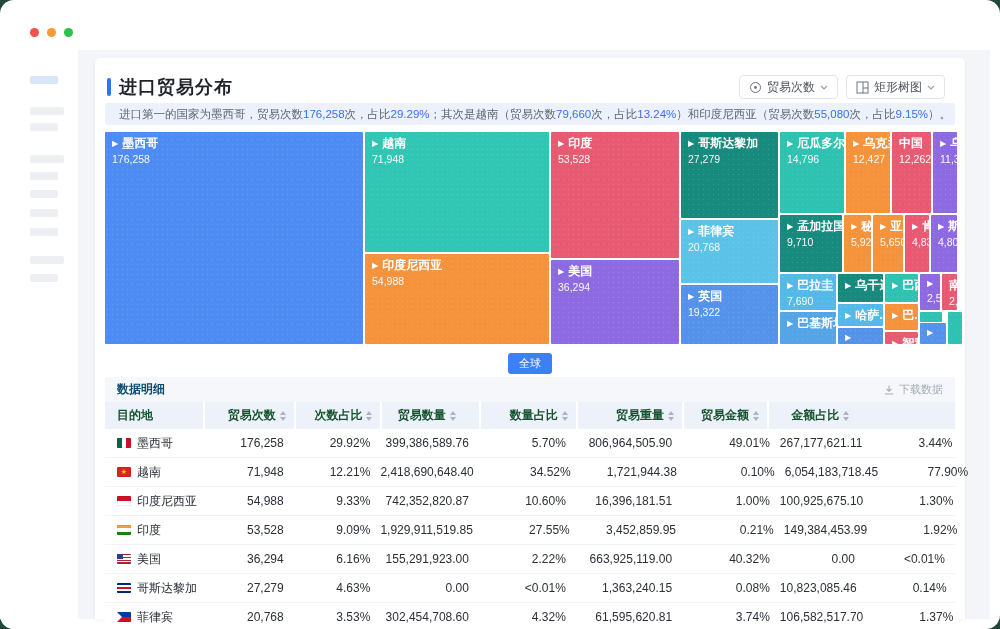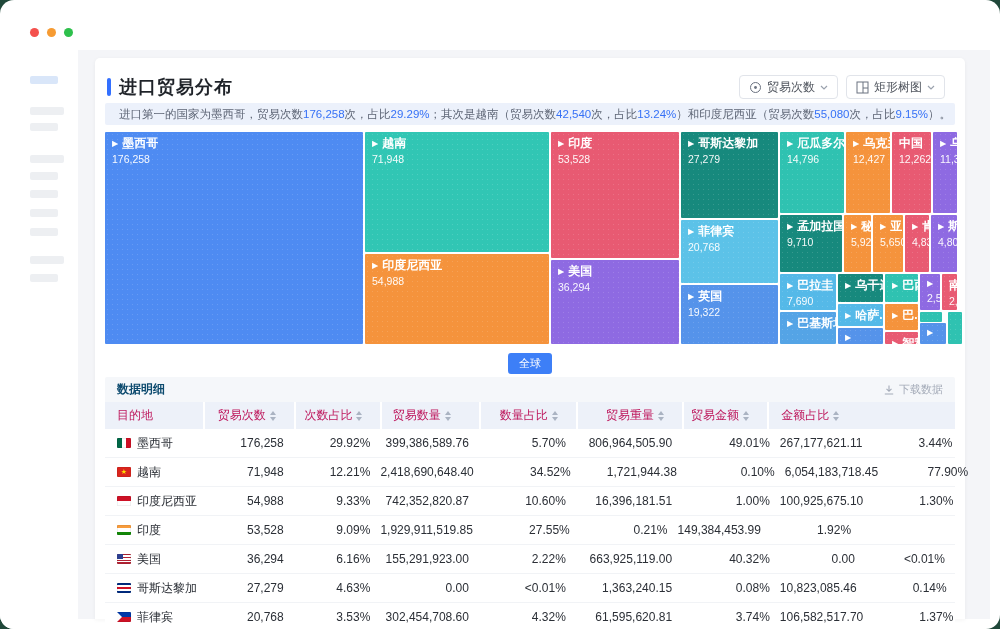--- a/index.html
+++ b/index.html
@@ -41,21 +41,21 @@
     color:#fff;font-size:11px;padding:3px 11px;border-radius:3px;border:none;cursor:pointer;}
   
   .section-bar{position:absolute;top:319px;left:10px;width:850px;height:25px;background:#f5f7fa;
     display:flex;align-items:center;border-radius:2px 2px 0 0;}
   .section-title{font-size:12px;font-weight:700;color:#0c4a6e;margin-left:12px;}
   .dl{margin-left:auto;margin-right:12px;display:flex;align-items:center;gap:4px;
     font-size:11px;color:#a4abb8;cursor:pointer;}
   .tbl{position:absolute;top:344px;left:10px;width:850px;}
   .thead{display:flex;height:27px;background:#edf1f9;}
   .th{display:flex;align-items:center;justify-content:flex-end;box-sizing:border-box;
-    font-size:12px;font-weight:400;color:#be185d;padding-right:18px;border-left:2px solid #fff;cursor:pointer;}
+    font-size:12px;font-weight:700;color:#14532d;padding-right:8px;border-left:2px solid #fff;cursor:pointer;}
   .th:first-child{border-left:none;justify-content:flex-start;padding-left:12px;}
   .sort{display:inline-flex;flex-direction:column;margin-left:4px;}
   .sort i{display:block;width:0;height:0;border-left:3px solid transparent;border-right:3px solid transparent;}
   .sort .up{border-bottom:4px solid #aab3c2;margin-bottom:2px;}
   .sort .dn{border-top:4px solid #aab3c2;}
   .tr{display:flex;height:28px;border-bottom:1px solid #f1f3f6;background:#fff;}
   .td{display:flex;align-items:center;box-sizing:border-box;font-size:12px;color:#2b2f36;}
   .td.num{justify-content:flex-end;padding-right:10px;}
   .td.c0{padding-left:12px;}
   .c0{flex:0 0 11.5%;}.c1{flex:0 0 10.7%;}.c2{flex:0 0 10.2%;}.c3{flex:0 0 11.6%;justify-content:center;}
@@ -124,21 +124,21 @@
               <line x1="7" y1="7" x2="12" y2="7" stroke="#6b7280" stroke-width="1"></line>
             </svg>
             <span>矩形树图</span>
             <svg width="8" height="5" viewBox="0 0 8 5">
               <polyline points="1,1 4,4 7,1" fill="none" stroke="#9aa1ad" stroke-width="1.2"></polyline>
             </svg>
           </button>
         </div>
       </div>
 
-      <div class="summary" id="summary"><span>进口第一的国家为墨西哥，贸易次数</span><span class="hl">176,258</span><span>次，占比</span><span class="hl">29.29%</span><span>；其次是越南（贸易次数</span><span class="hl">42,540</span><span>次，占比</span><span class="hl">13.24%</span><span>）和印度尼西亚（贸易次数</span><span class="hl">55,080</span><span>次，占比</span><span class="hl">9.15%</span><span>）。</span></div>
+      <div class="summary" id="summary"><span>进口第一的国家为墨西哥，贸易次数</span><span class="hl">176,258</span><span>次，占比</span><span class="hl">29.29%</span><span>；其次是越南（贸易次数</span><span class="hl">79,660</span><span>次，占比</span><span class="hl">13.24%</span><span>）和印度尼西亚（贸易次数</span><span class="hl">55,080</span><span>次，占比</span><span class="hl">9.15%</span><span>）。</span></div>
 
       <div class="treemap" id="treemap">
           <div class="block" style="left: 0px; top: 0px; width: 258px; height: 212px; background-color: rgb(78, 139, 242);">
             <div class="bl">
               <span class="arr">▶</span>
               <span>墨西哥</span>
             </div>
             <div class="bv">176,258</div>
           </div>
           <div class="block" style="left: 260px; top: 0px; width: 184px; height: 120px; background-color: rgb(49, 198, 180);">
@@ -437,20 +437,21 @@
             </div>
             <div class="tr">
               <div class="td c0">
                 <span class="flag in"></span>
                 <span>印度</span>
               </div>
               <div class="td num c1">53,528</div>
               <div class="td num c2">9.09%</div>
               <div class="td num c3">1,929,911,519.85</div>
               <div class="td num c4">27.55%</div>
+              <div class="td num c5">3,452,859.95</div>
               <div class="td num c6">0.21%</div>
               <div class="td num c7">149,384,453.99</div>
               <div class="td num c8">1.92%</div>
             </div>
             <div class="tr">
               <div class="td c0">
                 <span class="flag us"></span>
                 <span>美国</span>
               </div>
               <div class="td num c1">36,294</div>

